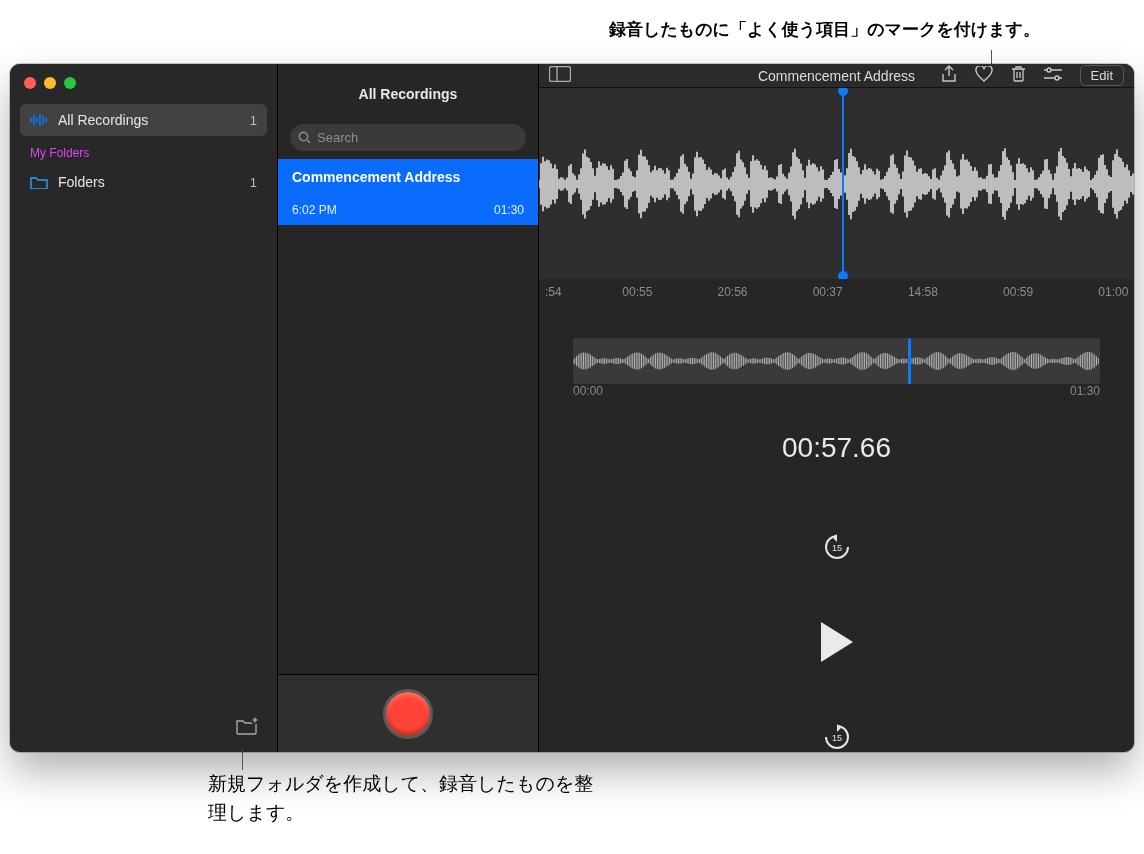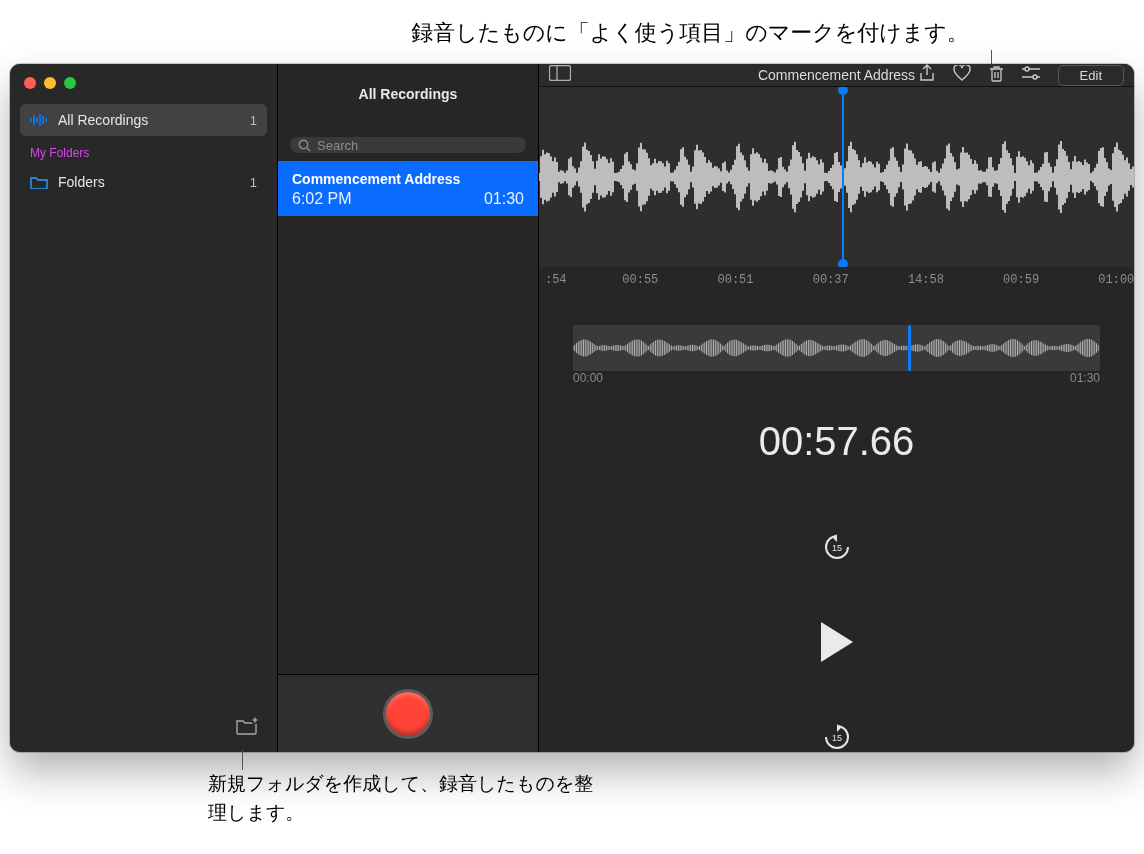--- a/index.html
+++ b/index.html
@@ -8,23 +8,24 @@
   background: #fff;
   width: 1144px;
   height: 854px;
   position: relative;
 }
 .callout-top {
   position: absolute;
   top: 18px;
   left: 340px;
   width: 700px;
-  font-size: 22px;
+  font-size: 17px;
   color: #000;
-  text-align: center;
+  text-align: right;
+  font-weight: bold;
 }
 .callout-top .line {
   position: absolute;
   left: 651px;
   top: 32px;
   width: 1px;
   height: 32px;
   background: #555;
 }
 .callout-bottom {
@@ -101,36 +102,36 @@
   display: flex;
   flex-direction: column;
   border-left: 1px solid #000;
   border-right: 1px solid #000;
 }
 .list-title {
   height: 60px; display: flex; align-items: center; justify-content: center;
   color: #e8e8e8; font-size: 14px; font-weight: 600;
 }
 .search {
-  margin: 13px 12px 8px;
+  margin: 0 12px 8px;
   background: #3a3a3a;
   border-radius: 14px;
-  height: 16px;
+  height: 27px;
   display: flex; align-items: center;
   padding: 0 8px;
   color: #8d8d8d; font-size: 13px;
 }
 .search svg { margin-right: 6px; }
 .rec-item {
   background: #0a6cff;
   color: #fff;
   padding: 10px 14px 8px;
 }
 .rec-item .name { font-size: 14px; font-weight: 600; }
-.rec-item .meta { display: flex; justify-content: space-between; font-size: 16px; margin-top: 3px; opacity: .9; }
+.rec-item .meta { display: flex; justify-content: space-between; font-size: 12px; margin-top: 18px; opacity: .9; }
 .rec-footer {
   margin-top: auto;
   height: 78px;
   background: #2f2f2f;
   display: flex; align-items: center; justify-content: center;
   border-top: 1px solid #000;
 }
 .recbtn {
   width: 50px; height: 50px; border-radius: 50%;
   background: #ff4336;
@@ -155,21 +156,21 @@
 .toolbar .tb-sidebar-toggle { margin-right: auto; margin-left: -254px; position: absolute; left: 288px; }
 .tb-sidebar-toggle { position: static !important; margin-left: 0 !important; }
 .toolbar .title {
   position: absolute; left: 0; right: 0;
   text-align: center; font-size: 14px; font-weight: 500;
   color: #dcdcdc; pointer-events: none;
 }
 .tb-right { margin-left: auto; display: flex; gap: 18px; align-items: center; }
 .tb-right .editbtn {
   border: 1px solid #575757; color: #d9d9d9;
-  padding: 2px 21px; border-radius: 5px; font-size: 13px;
+  padding: 2px 10px; border-radius: 5px; font-size: 13px;
   background: transparent;
   text-align: right;
 }
 .wave-big {
   height: 300px;
   background: #2e2e2e;
   position: relative;
   overflow: hidden;
 }
 .playhead {
@@ -187,33 +188,33 @@
 .wavebars-big {
   position:absolute; left:0; right:0; top:50%; transform:translateY(-50%);
   height:120px;
 }
 .ruler {
   height: 30px; background:#262626;
   display:flex; align-items:flex-start;
   color:#8d8d8d; font-size:12px;
   position:relative;
 }
-.ruler span { position:absolute; top:6px;font-family:Liberation Mono, monospace; }
+.ruler span { position:absolute; top:6px; }
 .overview {
   margin: 40px 34px 4px;
 }
 .ov-track {
   height: 46px; background:#3a3a3a; border-radius:2px; position:relative; overflow:hidden;
 }
 .ov-track .ph {
   position:absolute; left:63.5%; top:0; bottom:0; width:3px; background:#0a7bff; border-radius:2px;
 }
 .ov-labels { display:flex; justify-content:space-between; color:#8b8b8b; font-size:12px; }
 .timecode {
-  text-align:center; color:#eaeaea; font-size:40px; font-weight:400;
+  text-align:center; color:#eaeaea; font-size:28px; font-weight:400;
   margin-top:30px; font-variant-numeric: tabular-nums;
 }
 .controls {
   display:flex; justify-content:center; align-items:center; gap:60px;
   margin-top: 68px;
   flex-direction: column;
 }
 .ctrl svg { display:block; }
 .playicn {
   width:0;height:0;border-left:32px solid #eaeaea;
@@ -642,21 +643,21 @@
             <line x1="596" y1="48.96806883136832" x2="596" y2="71.03193116863167"></line>
             <line x1="598" y1="50.34806779314681" x2="598" y2="69.65193220685319"></line>
           </g>
       </svg>
       <div class="playhead"></div>
     </div>
 
     <div class="ruler">
       <span style="left:1%">:54</span>
       <span style="left:14%">00:55</span>
-      <span style="left:30%">00:51</span>
+      <span style="left:30%">20:56</span>
       <span style="left:46%">00:37</span>
       <span style="left:62%">14:58</span>
       <span style="left:78%">00:59</span>
       <span style="left:94%">01:00</span>
     </div>
 
     <div class="overview">
       <div class="ov-track">
         <svg width="100%" height="100%" viewBox="0 0 600 46" preserveAspectRatio="none">
           <g stroke="#bdbdbd" stroke-width="1">

